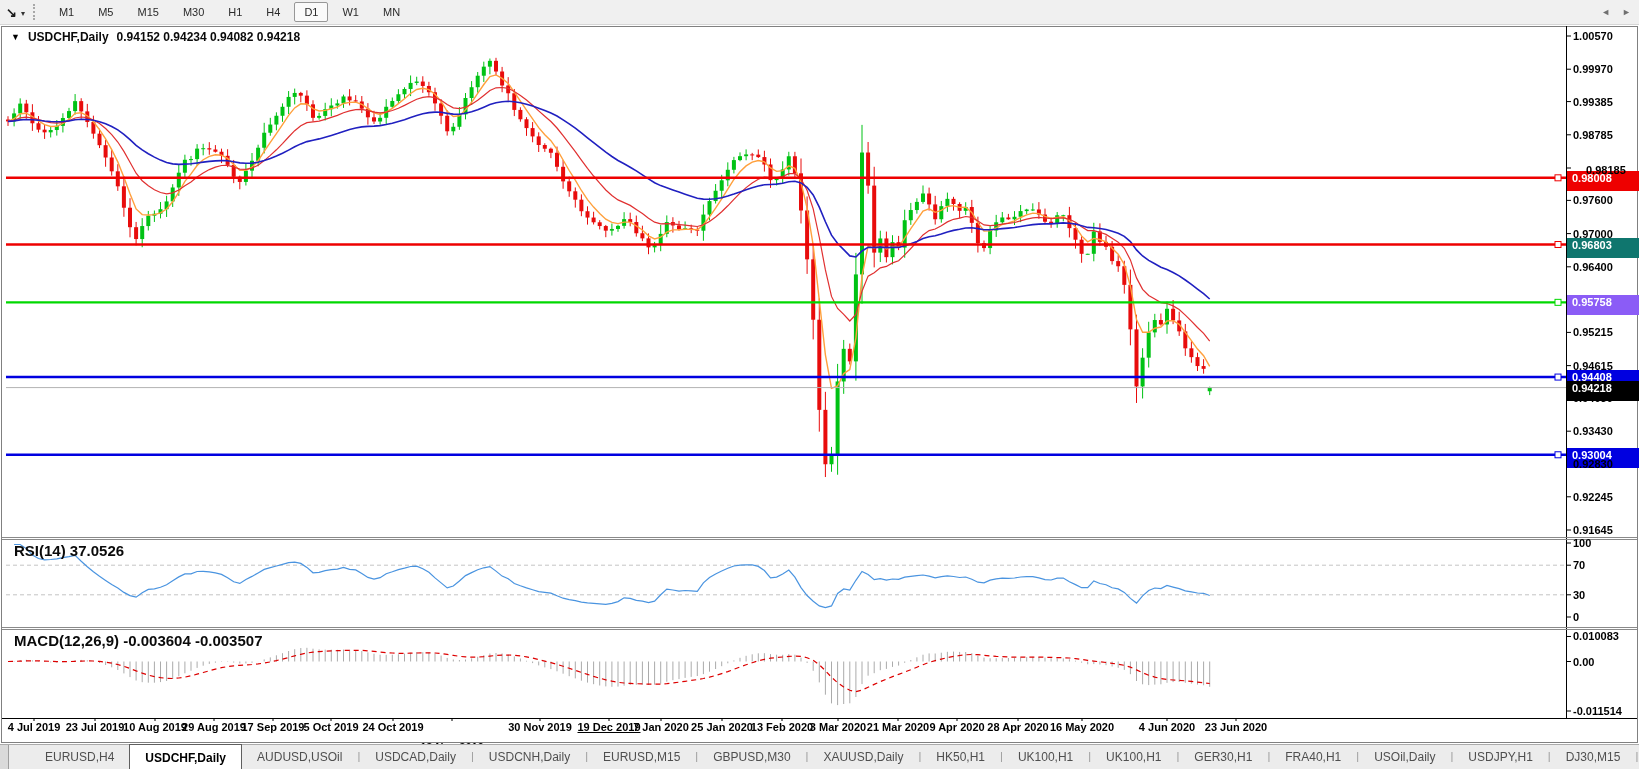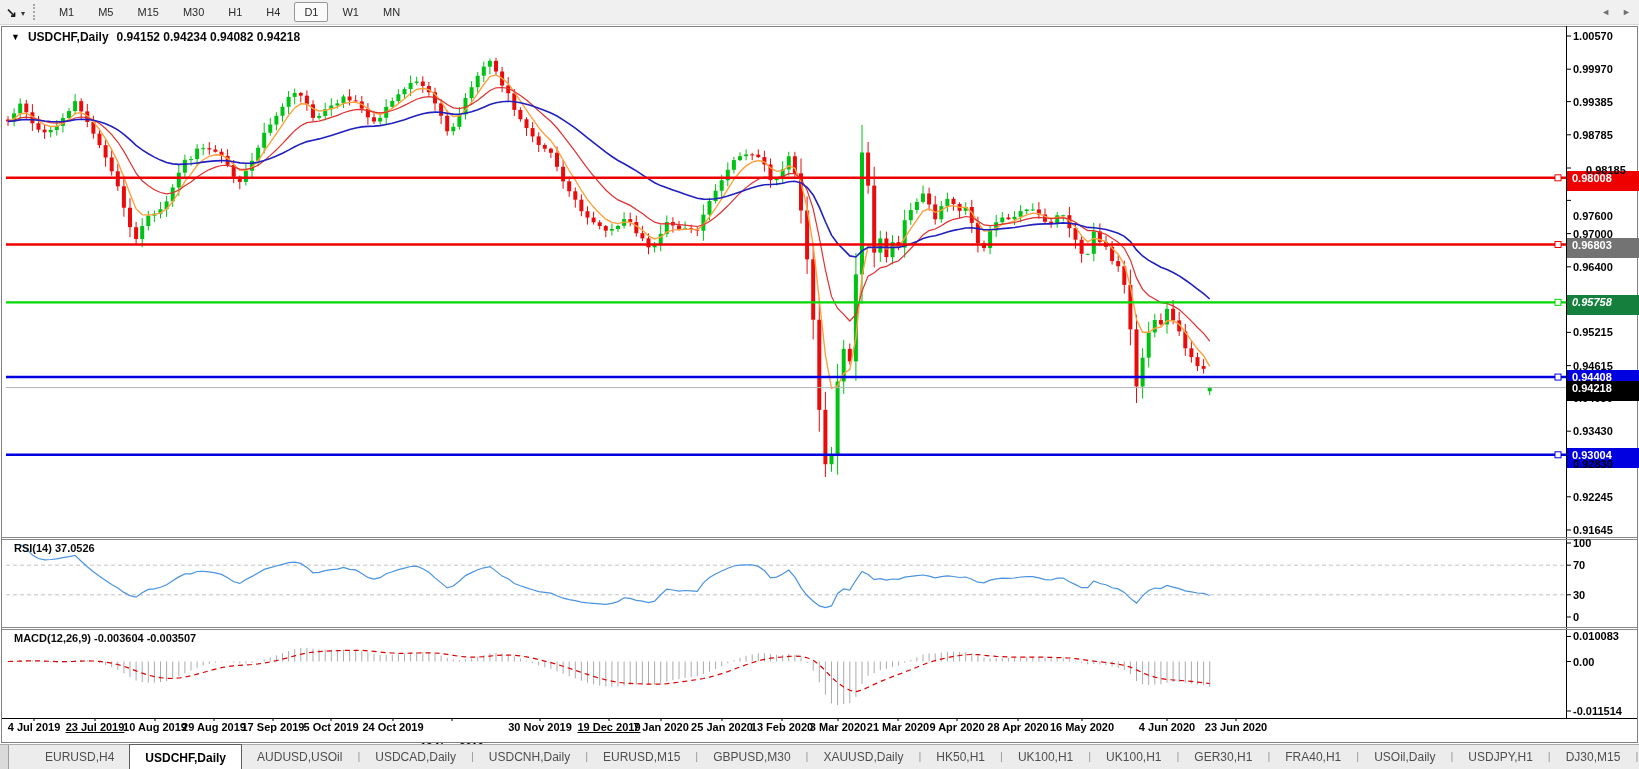--- a/index.html
+++ b/index.html
@@ -7,21 +7,21 @@
   .stage{position:relative;width:1639px;height:769px;background:#fff}
   #cv{position:absolute;left:0;top:0;z-index:1}
   .toolbar{position:absolute;left:0;top:0;width:1639px;height:25px;background:#f0f0f0;border-bottom:1px solid #d6d6d6;display:flex;align-items:center;padding-left:5px;z-index:6}
   .tool-icon{font-size:13px;font-weight:700;color:#1a1a1a;padding:0 1px}
   .dd-icon{font-size:8px;color:#333;margin:2px 6px 0 3px}
   .grip{width:4px;height:16px;border-left:2px dotted #a8a8a8;margin:0 10px 0 2px}
   .tf{font-size:11px;color:#2b2b2b;padding:3px 9px;margin:0 2px;border:1px solid transparent;border-radius:2px;white-space:nowrap}
   .tf.active{background:#fafafa;border-color:#979797}
   .chart-title{position:absolute;left:11px;top:30px;display:flex;gap:8px;align-items:center;font-size:12px;font-weight:700;color:#0a0a0a;z-index:4}
   .menu-caret{font-size:9px;color:#000}
-  .ind-title{position:absolute;left:14px;font-size:11px;font-weight:700;color:#0a0a0a;z-index:4;white-space:nowrap}
+  .ind-title{position:absolute;left:14px;font-size:15px;font-weight:700;color:#0a0a0a;z-index:4;white-space:nowrap}
   #rsi-title{top:542px}
   #macd-title{top:632px}
   #labels{position:absolute;left:0;top:0;width:1639px;height:769px;pointer-events:none;z-index:3}
   .ytick{position:absolute;left:1573px;height:13px;line-height:13px;font-size:11px;font-weight:700;color:#000;white-space:nowrap}
   .xdate{position:absolute;top:721px;transform:translateX(-50%);font-size:11px;font-weight:700;color:#000;white-space:nowrap}
   .plabel{position:absolute;left:1567px;width:72px;height:20px;line-height:14px;padding-left:5px;font-size:11px;font-weight:700;color:#fff;white-space:nowrap}
   .tabbar{position:absolute;left:0;top:744px;width:1639px;height:25px;background:#ececec;border-top:1px solid #ababab;display:flex;align-items:stretch;padding-left:30px;z-index:6}
   .tab-grip{position:absolute;left:0;top:0;width:9px;height:25px;background:#dadada;border-right:1px solid #9e9e9e}
   .tab{font-size:12px;color:#4f4f4f;padding:5px 15px 0 15px;white-space:nowrap}
   .tab.active{background:#fff;border:1px solid #5f5f5f;border-bottom:none;color:#000;font-weight:700;margin-top:-1px;padding-top:6px}
@@ -523,49 +523,49 @@
     <span class="menu-caret">▼</span>
     <span>USDCHF,Daily</span>
     <span>0.94152 0.94234 0.94082 0.94218</span>
   </div>
 
   <div class="ind-title" id="rsi-title">RSI(14) 37.0526</div>
   <div class="ind-title" id="macd-title">MACD(12,26,9) -0.003604 -0.003507</div>
 
   <div id="labels">
       <div class="plabel" style="top: 170.807px; background: rgb(238, 0, 0);">0.98008</div>
-      <div class="plabel" style="top: 237.504px; background: #737373;">0.96803</div>
-      <div class="plabel" style="top: 295.345px; background: #15803d; font-style: italic;">0.95758</div>
+      <div class="plabel" style="top: 237.504px; background: #0f766e;">0.96803</div>
+      <div class="plabel" style="top: 295.345px; background: #8b5cf6;">0.95758</div>
       <div class="plabel" style="top: 370.068px; background: rgb(0, 0, 224);">0.94408</div>
       <div class="plabel" style="top: 447.779px; background: rgb(0, 0, 224);">0.93004</div>
       <div class="plabel" style="top: 380.584px; background: rgb(0, 0, 0); z-index: 4;">0.94218</div>
       <div class="ytick" style="top: 30px;">1.00570</div>
       <div class="ytick" style="top: 63.2101px;">0.99970</div>
       <div class="ytick" style="top: 95.5899px;">0.99385</div>
       <div class="ytick" style="top: 128.8px;">0.98785</div>
       <div class="ytick" style="top: 164px; margin-left: 13px;">0.98185</div>
-      <div class="ytick" style="top: 194.39px; margin-top: 16px;">0.97600</div>
+      <div class="ytick" style="top: 194.39px;">0.97600</div>
       <div class="ytick" style="top: 227.6px;">0.97000</div>
       <div class="ytick" style="top: 260.81px;">0.96400</div>
       <div class="ytick" style="top: 326.4px;">0.95215</div>
       <div class="ytick" style="top: 359.61px;">0.94615</div>
       <div class="ytick" style="top: 391.99px;">0.94030</div>
       <div class="ytick" style="top: 425.2px;">0.93430</div>
       <div class="ytick" style="top: 458.41px;">0.92830</div>
       <div class="ytick" style="top: 490.79px;">0.92245</div>
       <div class="ytick" style="top: 524px;">0.91645</div>
       <div class="ytick" style="top: 537px;">100</div>
       <div class="ytick" style="top: 559.2px;">70</div>
       <div class="ytick" style="top: 588.8px;">30</div>
       <div class="ytick" style="top: 611px;">0</div>
       <div class="ytick" style="top: 630.483px;">0.010083</div>
       <div class="ytick" style="top: 655.5px;">0.00</div>
       <div class="ytick" style="top: 705.01px;">-0.011514</div>
       <div class="xdate" style="left: 34px;">4 Jul 2019</div>
-      <div class="xdate" style="left: 95px; text-decoration: underline;">23 Jul 2019</div>
+      <div class="xdate" style="left: 95px;">23 Jul 2019</div>
       <div class="xdate" style="left: 155px;">10 Aug 2019</div>
       <div class="xdate" style="left: 214px;">29 Aug 2019</div>
       <div class="xdate" style="left: 273px;">17 Sep 2019</div>
       <div class="xdate" style="left: 331px;">5 Oct 2019</div>
       <div class="xdate" style="left: 393px;">24 Oct 2019</div>
       <div class="xdate" style="left: 452px; margin-top: 20px;">12 Nov 2019</div>
       <div class="xdate" style="left: 540px;">30 Nov 2019</div>
       <div class="xdate" style="left: 609px; text-decoration: underline;">19 Dec 2019</div>
       <div class="xdate" style="left: 661px;">7 Jan 2020</div>
       <div class="xdate" style="left: 722px; text-align: center;">25 Jan 2020</div>

